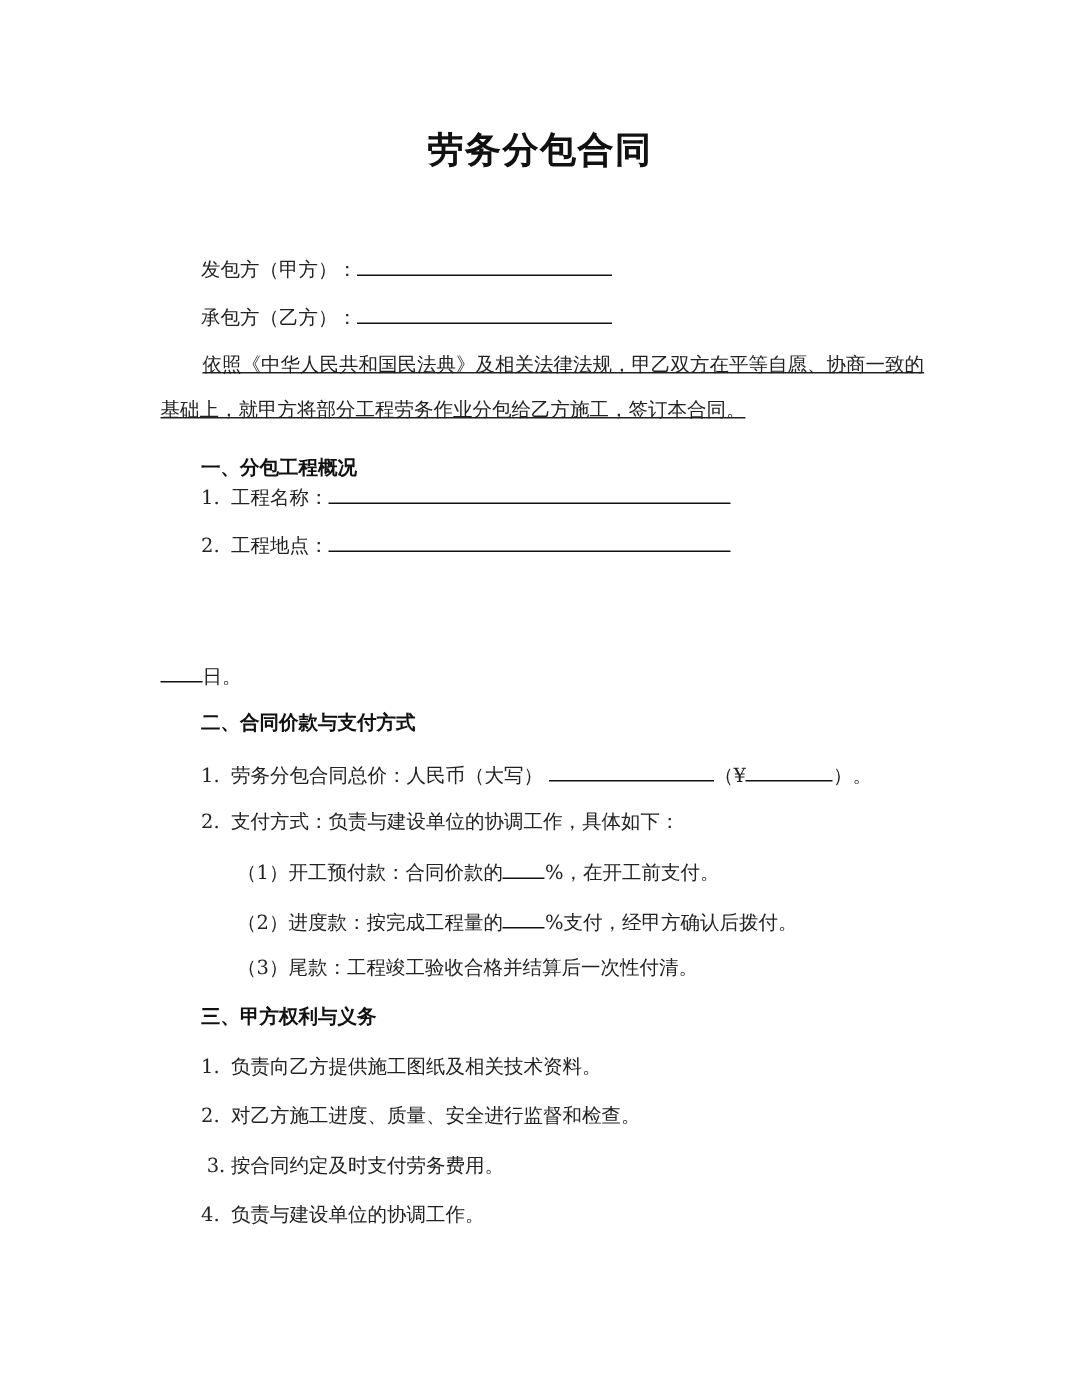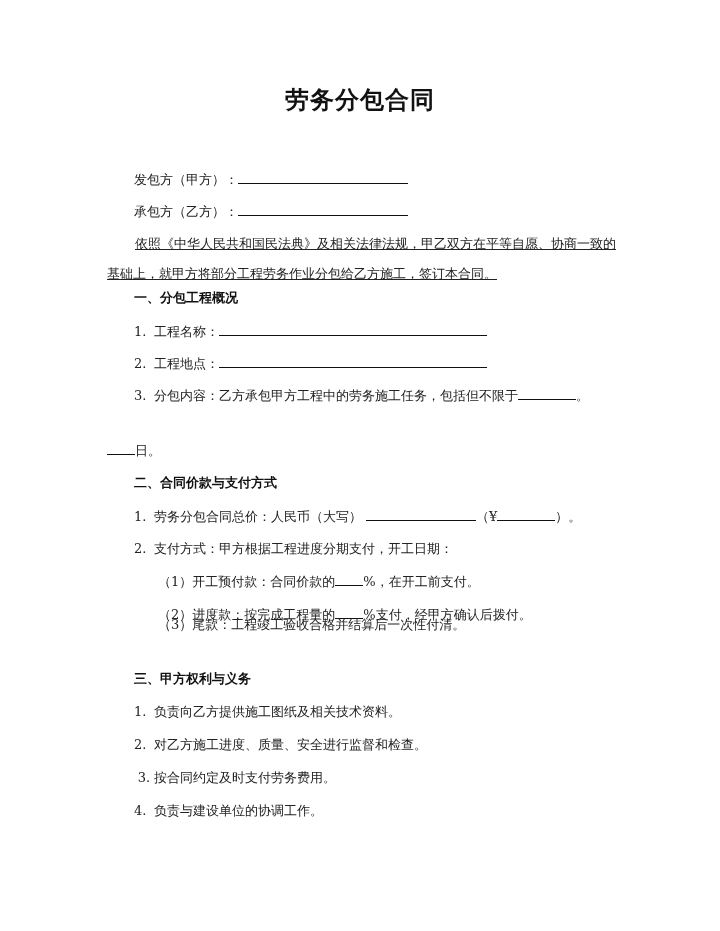--- a/index.html
+++ b/index.html
@@ -36,50 +36,47 @@
 
   <div class="line" style="left:134px; top:202px;">
     <span>承包方（乙方）：</span><span class="blank" style="width:170px;"></span>
   </div>
   <div class="line" style="left:134px; top:170px;">
     <span>发包方（甲方）：</span><span class="blank" style="width:170px;"></span>
   </div>
 
   <div class="para" style="top:229px; left:107px; width:510px;text-decoration:underline;">依照《中华人民共和国民法典》及相关法律法规，甲乙双方在平等自愿、协商一致的基础上，就甲方将部分工程劳务作业分包给乙方施工，签订本合同。</div>
 
-  <div class="line heading" style="left:134px; top:289px;text-align:center;">一、分包工程概况</div>
+  <div class="line heading" style="left:134px; top:304px;text-align:center;">一、分包工程概况</div>
 
   <div class="line" style="left:134px; top:322px;">
     <span class="num">1.</span><span>工程名称：</span><span class="blank" style="width:268px;"></span>
   </div>
   <div class="line" style="left:134px; top:354px;">
     <span class="num">2.</span><span>工程地点：</span><span class="blank" style="width:268px;"></span>
-  </div>
-  <div class="line" style="left:134px; top:386px;">
-    <span class="num">3.</span><span>分包内容：乙方承包甲方工程中的劳务施工任务，包括但不限于</span><span class="blank" style="width:58px;"></span><span>。</span>
   </div>
   <div class="line" style="left:107px; top:441px;">
     <span class="blank" style="width:28px;"></span><span>日。</span>
   </div>
 
   <div class="line heading" style="left:134px; top:474px;">二、合同价款与支付方式</div>
 
   <div class="line" style="left:134px; top:507px;">
     <span class="num">1.</span><span>劳务分包合同总价：人民币（大写）</span><span class="blank" style="width:110px; margin-left:4px;"></span><span>（¥</span><span class="blank" style="width:58px;"></span><span>）。</span>
   </div>
   <div class="line" style="left:134px; top:540px;">
-    <span class="num">2.</span><span>支付方式：甲方根据工程进度分期支付，开工日期：</span>
+    <span class="num">2.</span><span>支付方式：负责与建设单位的协调工作，具体如下：</span>
   </div>
   <div class="line" style="left:158px; top:572px;">
     <span>（1）开工预付款：合同价款的</span><span class="blank" style="width:28px;"></span><span>%，在开工前支付。</span>
   </div>
   <div class="line" style="left:158px; top:605px;">
     <span>（2）进度款：按完成工程量的</span><span class="blank" style="width:28px;"></span><span>%支付，经甲方确认后拨付。</span>
   </div>
-  <div class="line" style="left:158px; top:616px;">（3）尾款：工程竣工验收合格并结算后一次性付清。</div>
+  <div class="line" style="left:158px; top:637px;">（3）尾款：工程竣工验收合格并结算后一次性付清。</div>
 
   <div class="line heading" style="left:134px; top:670px;">三、甲方权利与义务</div>
 
   <div class="line" style="left:134px; top:703px;">
     <span class="num">1.</span><span>负责向乙方提供施工图纸及相关技术资料。</span>
   </div>
   <div class="line" style="left:134px; top:736px;">
     <span class="num">2.</span><span>对乙方施工进度、质量、安全进行监督和检查。</span>
   </div>
   <div class="line" style="left:134px; top:769px;text-align:center;">

